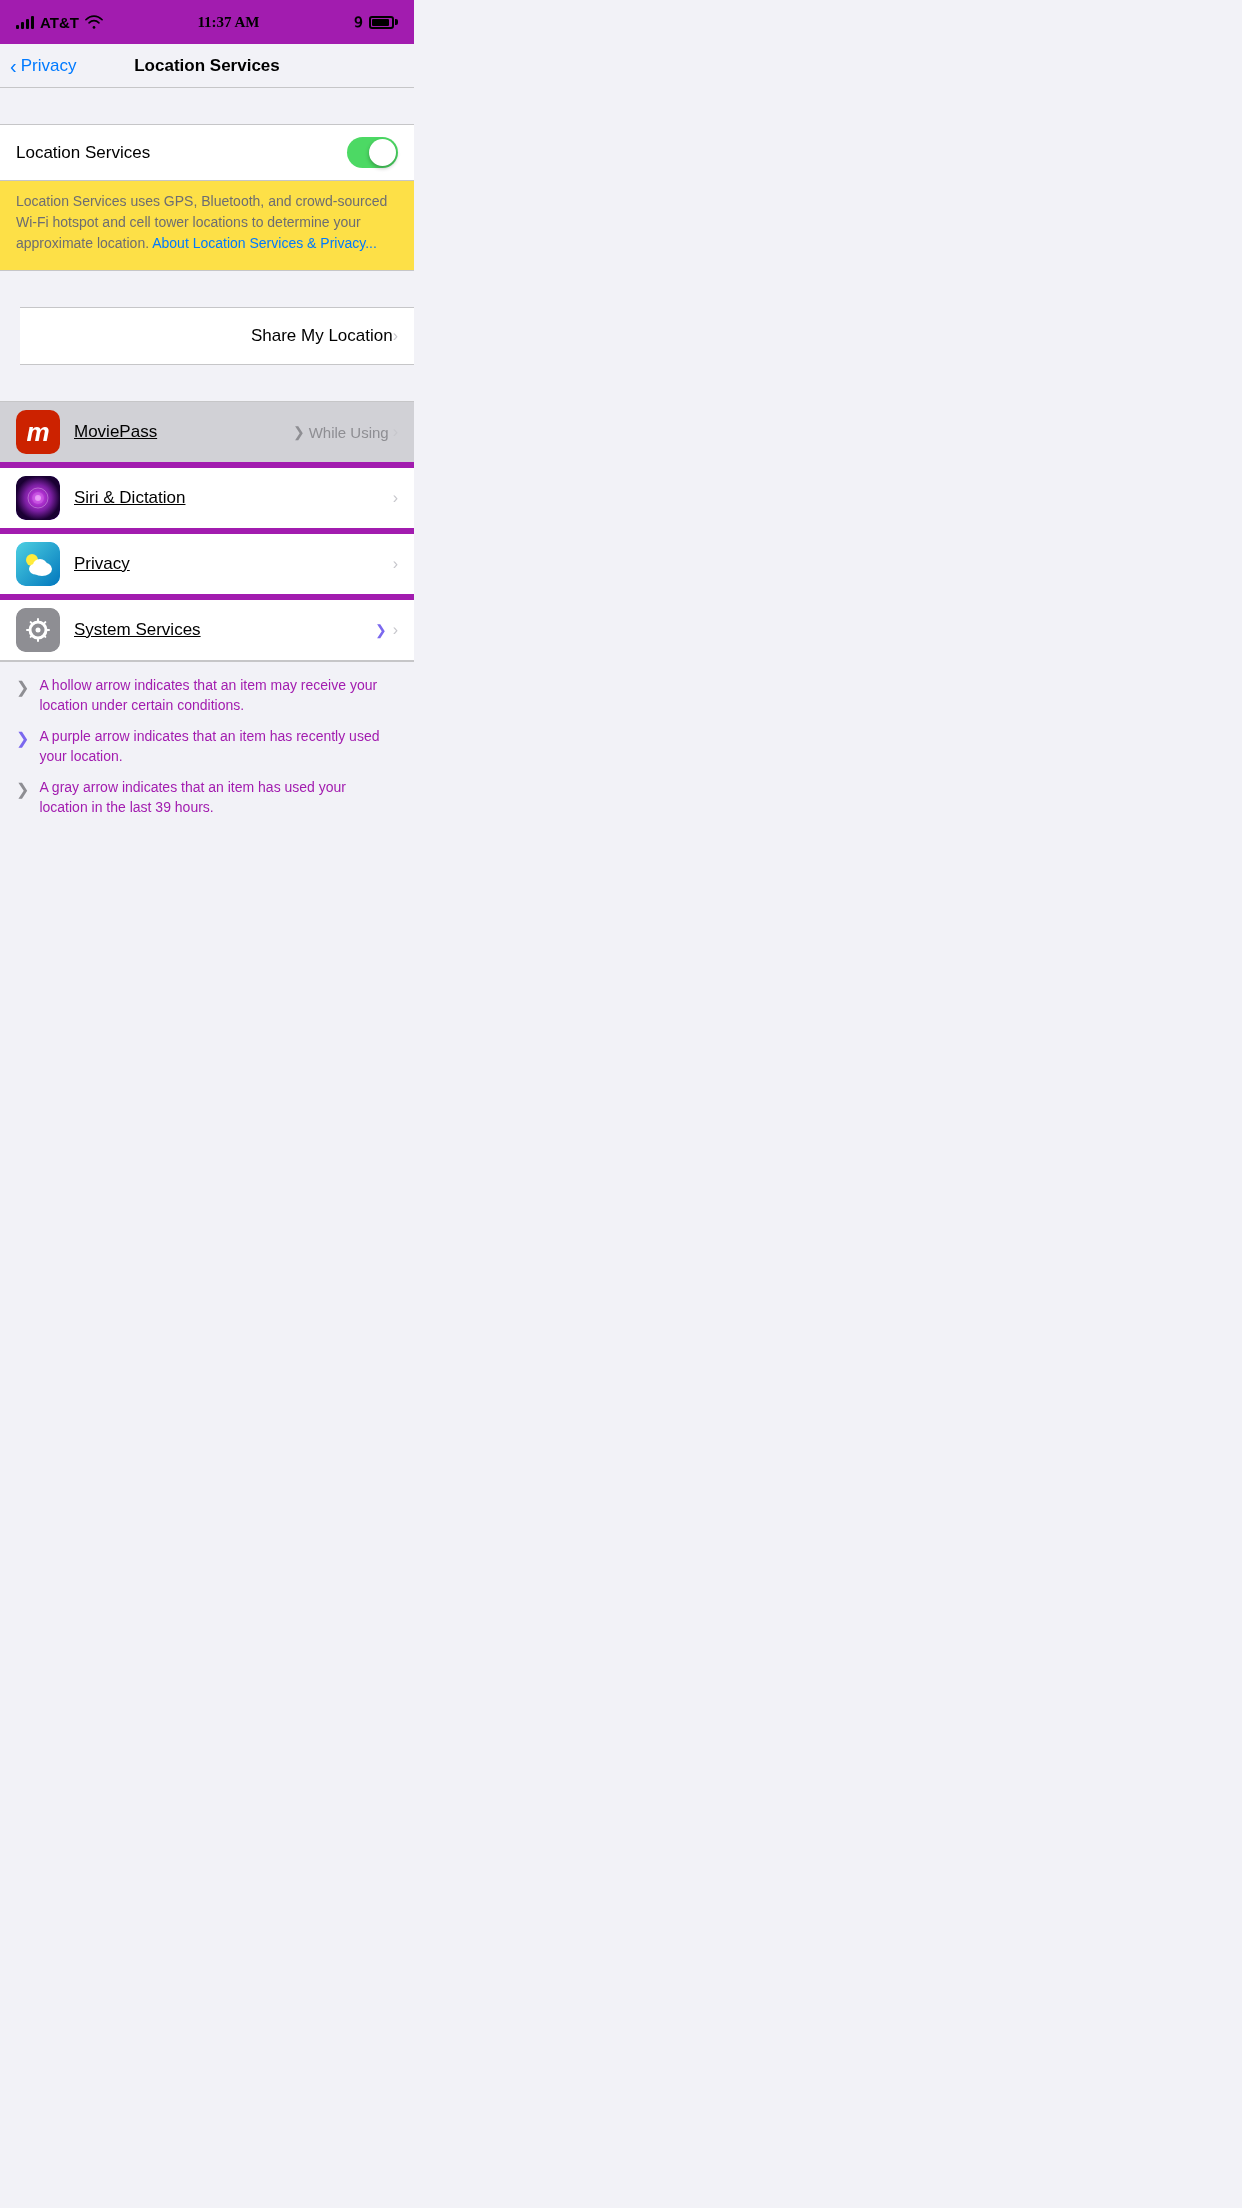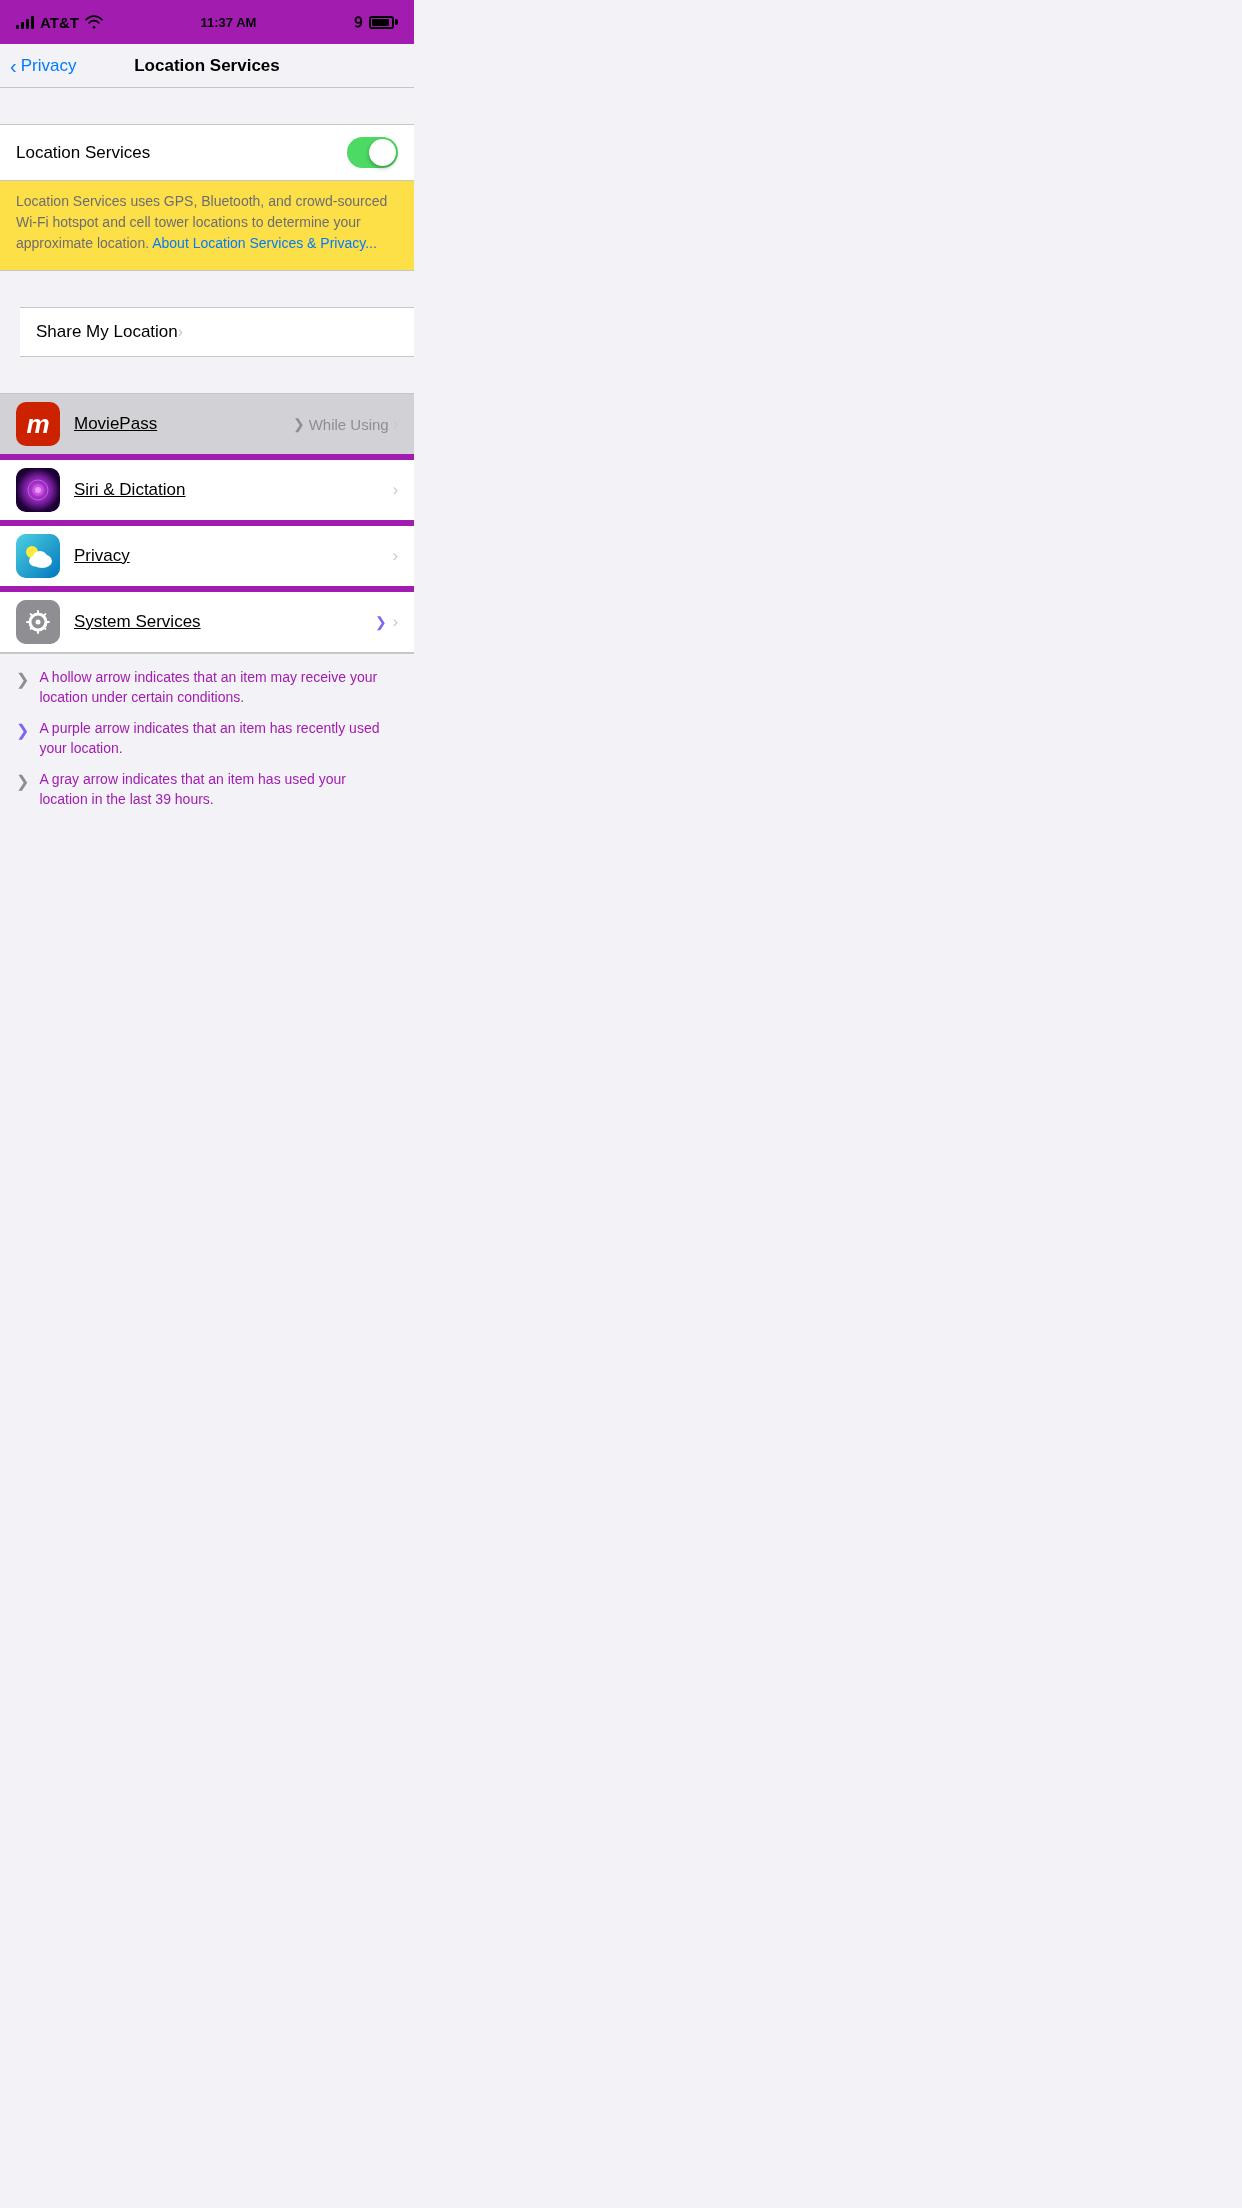--- a/index.html
+++ b/index.html
@@ -35,22 +35,23 @@
       align-items: flex-end;
       gap: 2px;
       height: 14px;
     }
     .signal-bar {
       width: 3px;
       background: #000;
       border-radius: 1px;
     }
     .status-center {
-      font-size: 13px;
+      font-size: 15px;
       font-weight: 600;
+      font-family: Liberation Serif, serif;
     }
     .status-right {
       display: flex;
       align-items: center;
       gap: 6px;
     }
     .battery-icon {
       display: flex;
       align-items: center;
     }
@@ -169,24 +170,24 @@
     }
     .desc-link {
       color: #007aff;
       text-decoration: none;
     }
 
     
     .nav-row {
       display: flex;
       align-items: center;
-      justify-content: flex-start;
+      justify-content: flex-end;
       padding: 0 16px;
       background: #fff;
-      height: 50px;
+      height: 58px;
       border-top: 1px solid #c6c6c8;
       border-bottom: 1px solid #c6c6c8;
       cursor: pointer;
       margin-left: 20px;
     }
     .nav-row-label {
       font-size: 17px;
       color: #000;
     }
     .chevron {

